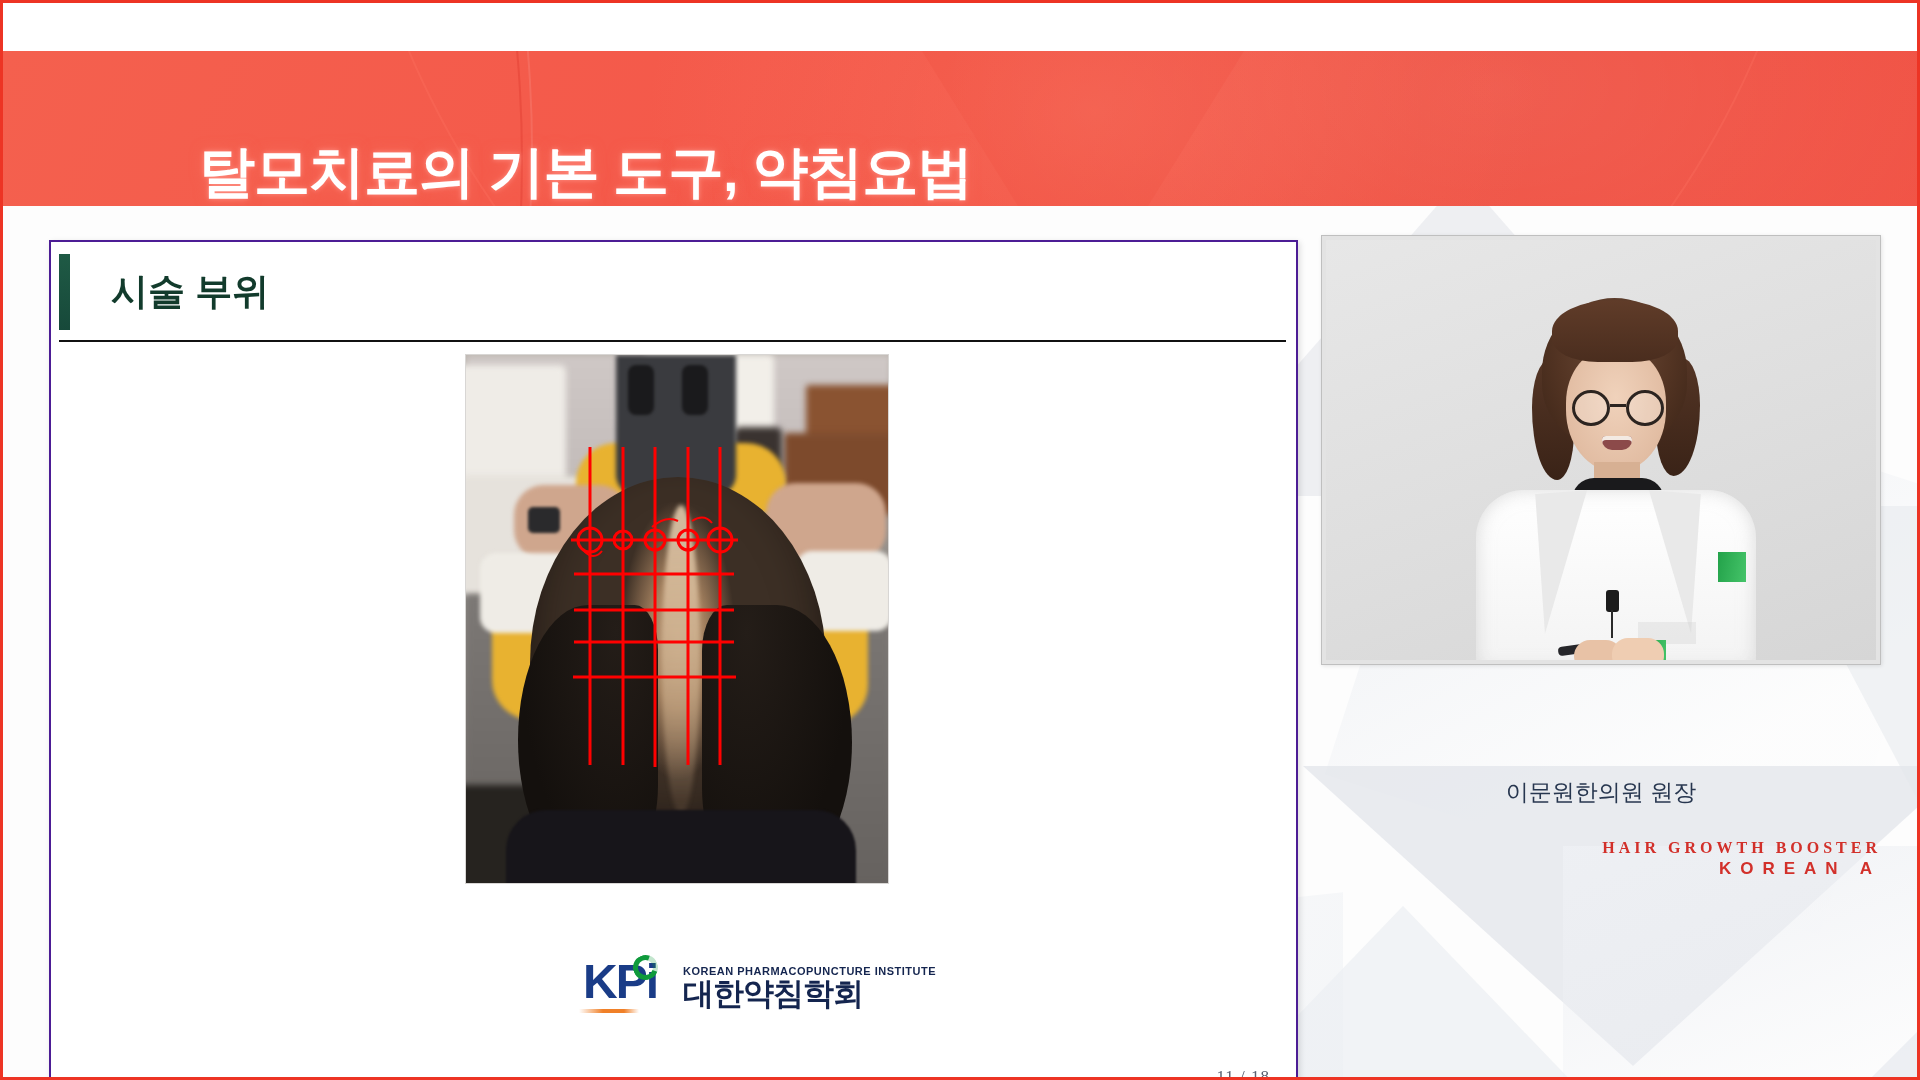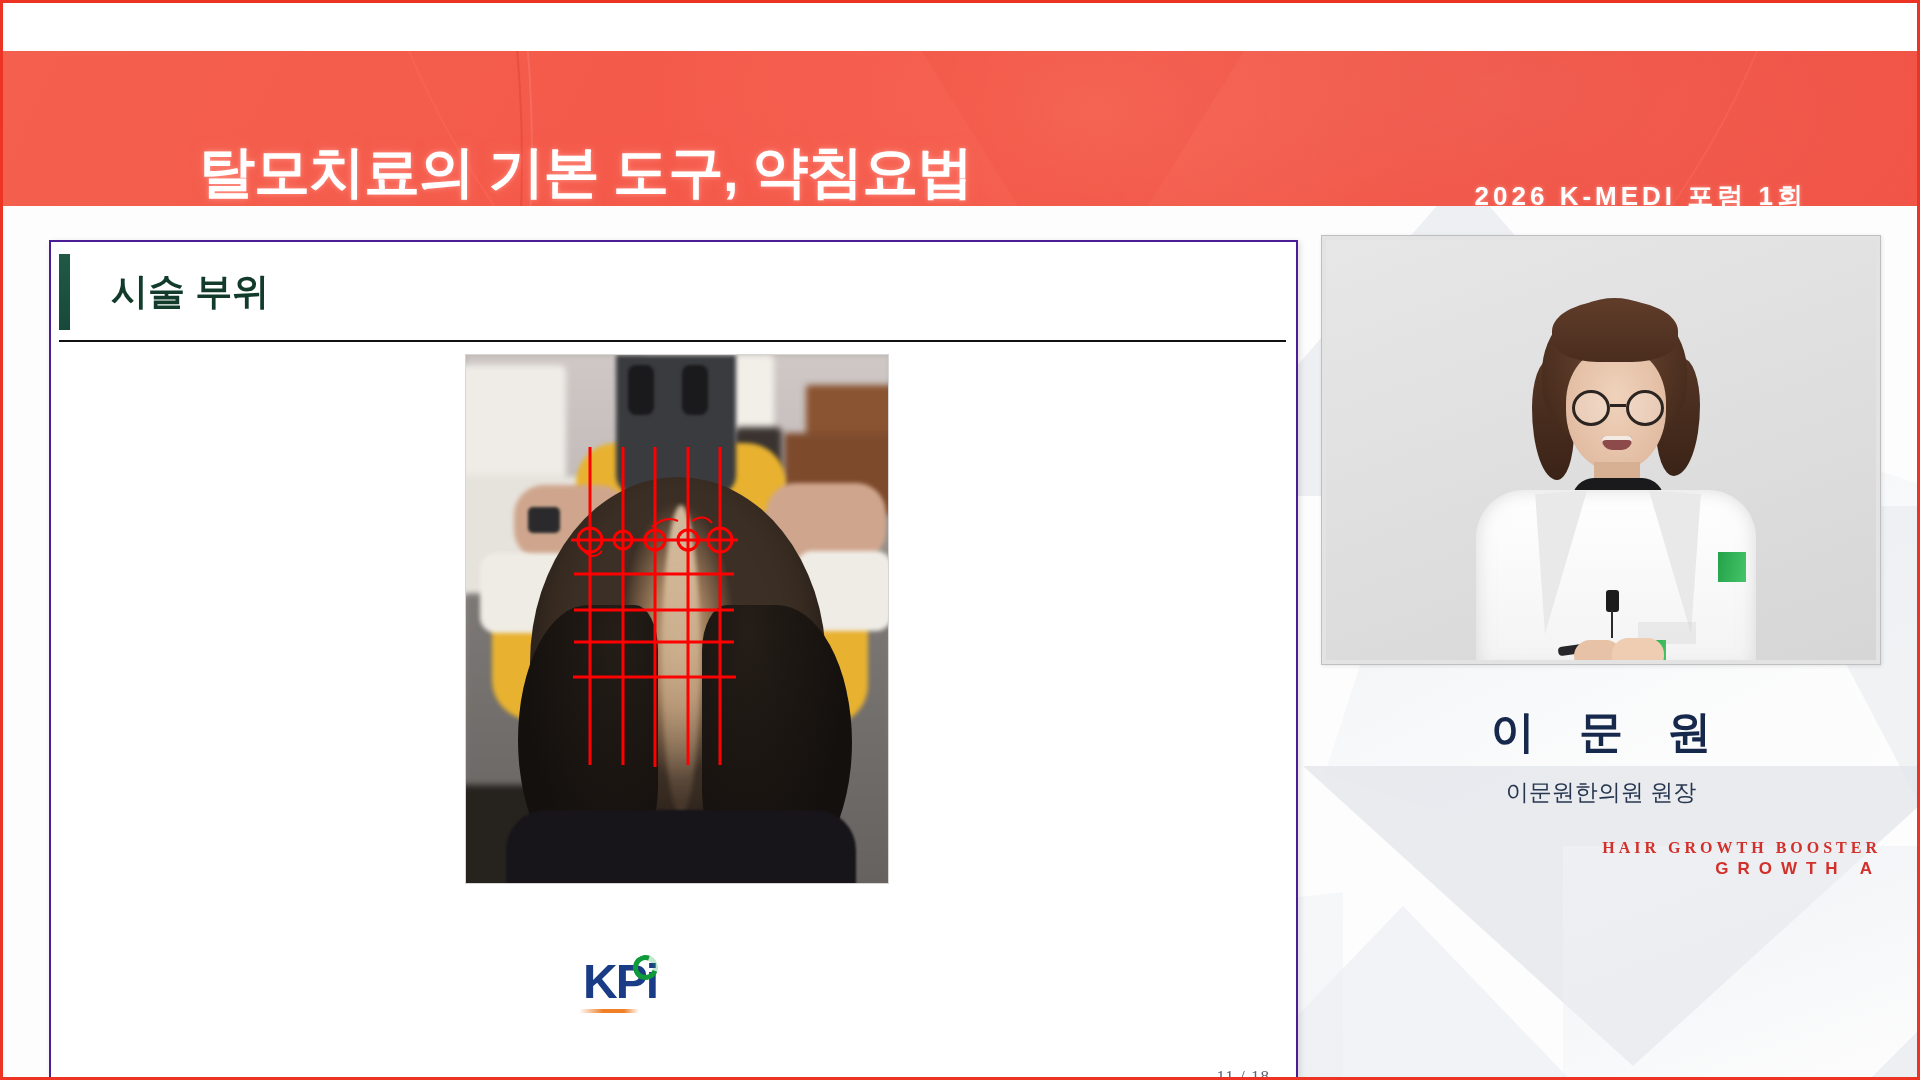--- a/index.html
+++ b/index.html
@@ -370,21 +370,20 @@
 
 <div id="stage">
 
   <div id="header">
     <div class="arc" id="arc1"></div>
     <div class="arc" id="arc2"></div>
     <div class="arc" id="arc3"></div>
     <div id="tri1"></div>
     <div id="glow"></div>
     <div id="header-title">탈모치료의 기본 도구, 약침요법</div>
-    <div id="header-subtitle">2026 K-MEDI 포럼 1회</div>
   </div>
 
   <div id="body-bg">
     <div class="poly" id="p1"></div>
     <div class="poly" id="p2"></div>
     <div class="poly" id="p3"></div>
     <div class="poly" id="p4"></div>
     <div class="poly" id="p5"></div>
     <div class="poly" id="p6"></div>
     <div class="poly" id="p7"></div>
@@ -460,20 +459,24 @@
     </div>
 
     <div id="page-number">11 / 18</div>
   </div>
 
   <div id="kpi-logo">
     <div id="kpi-mark">
       <div id="kpi-letters">KPi</div>
       <div id="kpi-ring"></div>
       <div id="kpi-underline"></div>
+    </div>
+    <div id="kpi-text">
+      <div id="kpi-en">KOREAN PHARMACOPUNCTURE INSTITUTE</div>
+      <div id="kpi-kr">대한약침학회</div>
     </div>
   </div>
 
   <div id="video-panel">
     <div id="video-inner">
       <div id="sp-hair-l"></div>
       <div id="sp-hair-r"></div>
       <div id="sp-hair"></div>
       <div id="sp-face"></div>
       <div id="sp-fringe"></div>
@@ -490,21 +493,20 @@
       <div id="sp-nametag"></div>
       <div id="sp-badge-g2"></div>
       <div id="sp-mic"></div>
       <div id="sp-mic-wire"></div>
       <div id="sp-pen"></div>
       <div id="sp-handL"></div>
       <div id="sp-handR"></div>
     </div>
   </div>
 
-  <div id="speaker-name">이 문 원</div>
   <div id="speaker-role">이문원한의원 원장</div>
 
   <div id="superhair">
     <div id="sh-top">HAIR GROWTH BOOSTER</div>
-    <div id="sh-bottom">GROWTH A</div>
+    <div id="sh-bottom">KOREAN A</div>
   </div>
 
 </div>
 
 </body></html>

